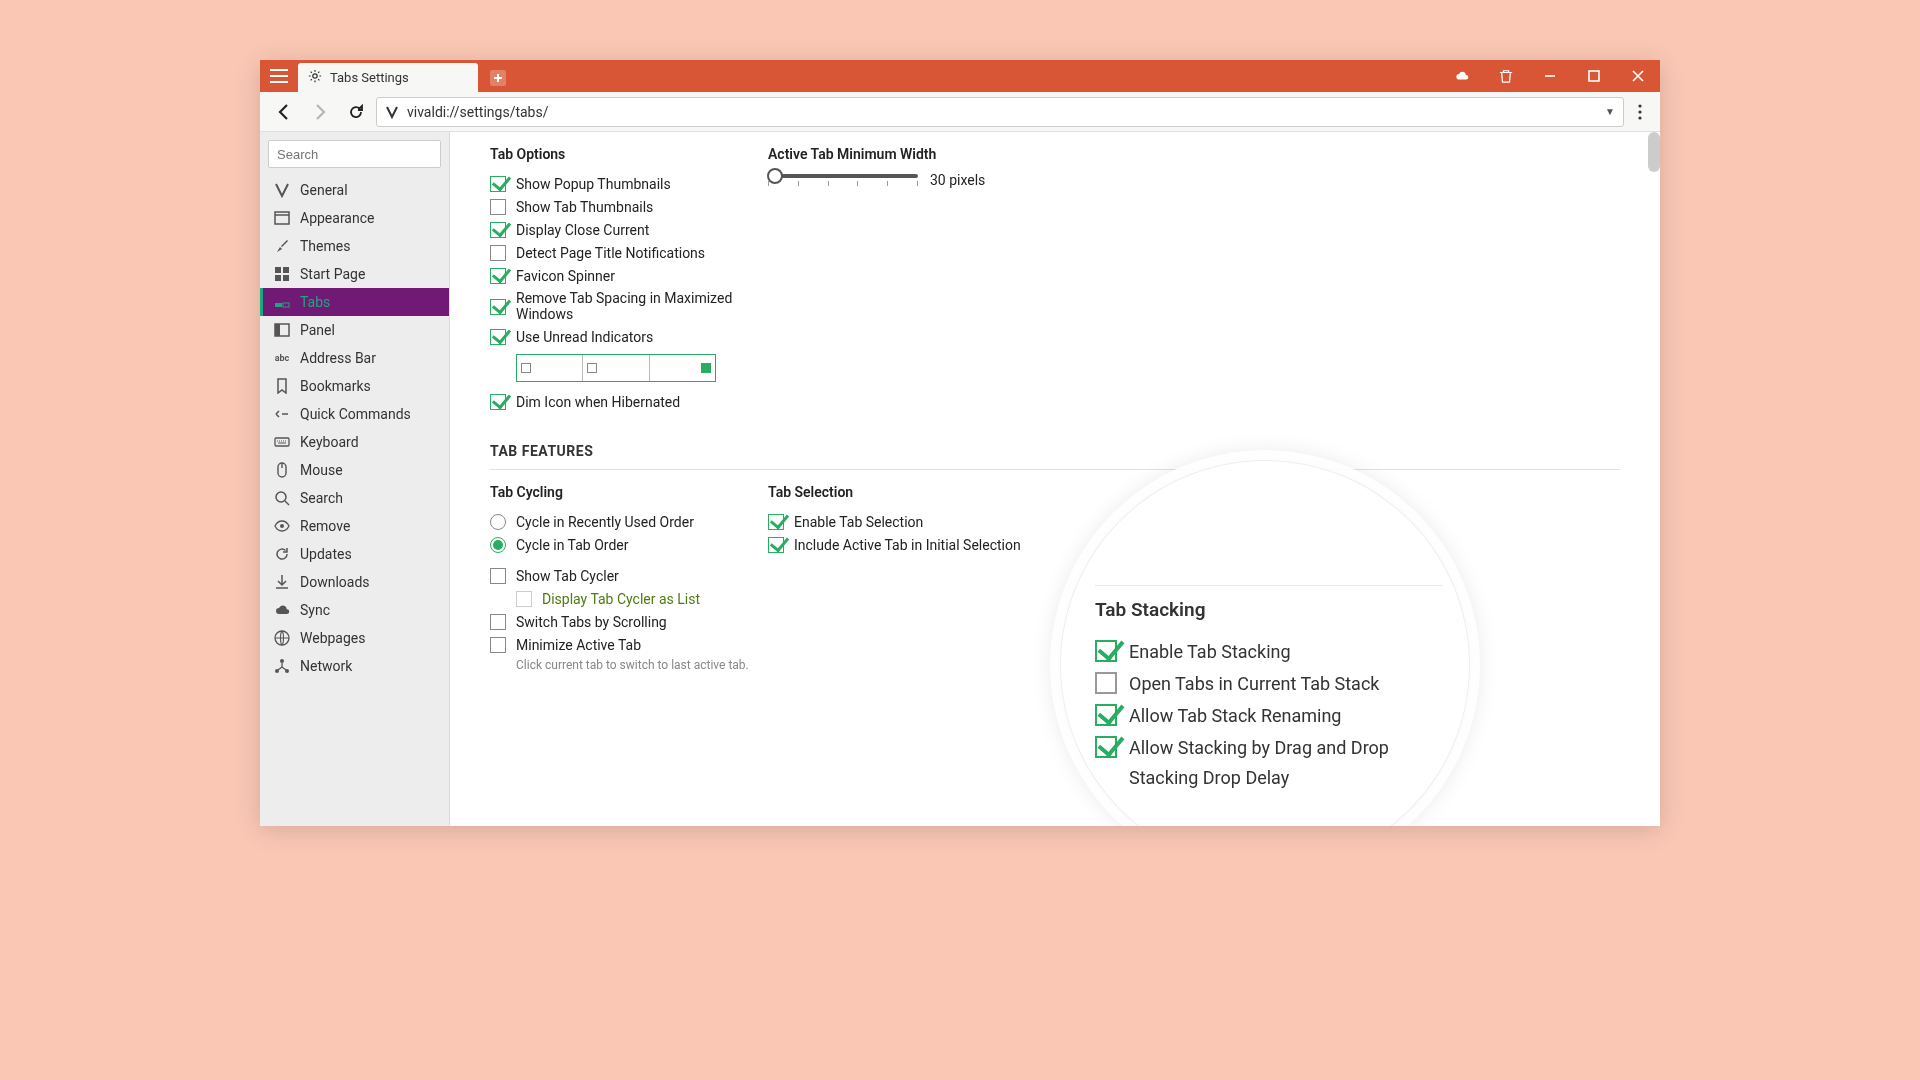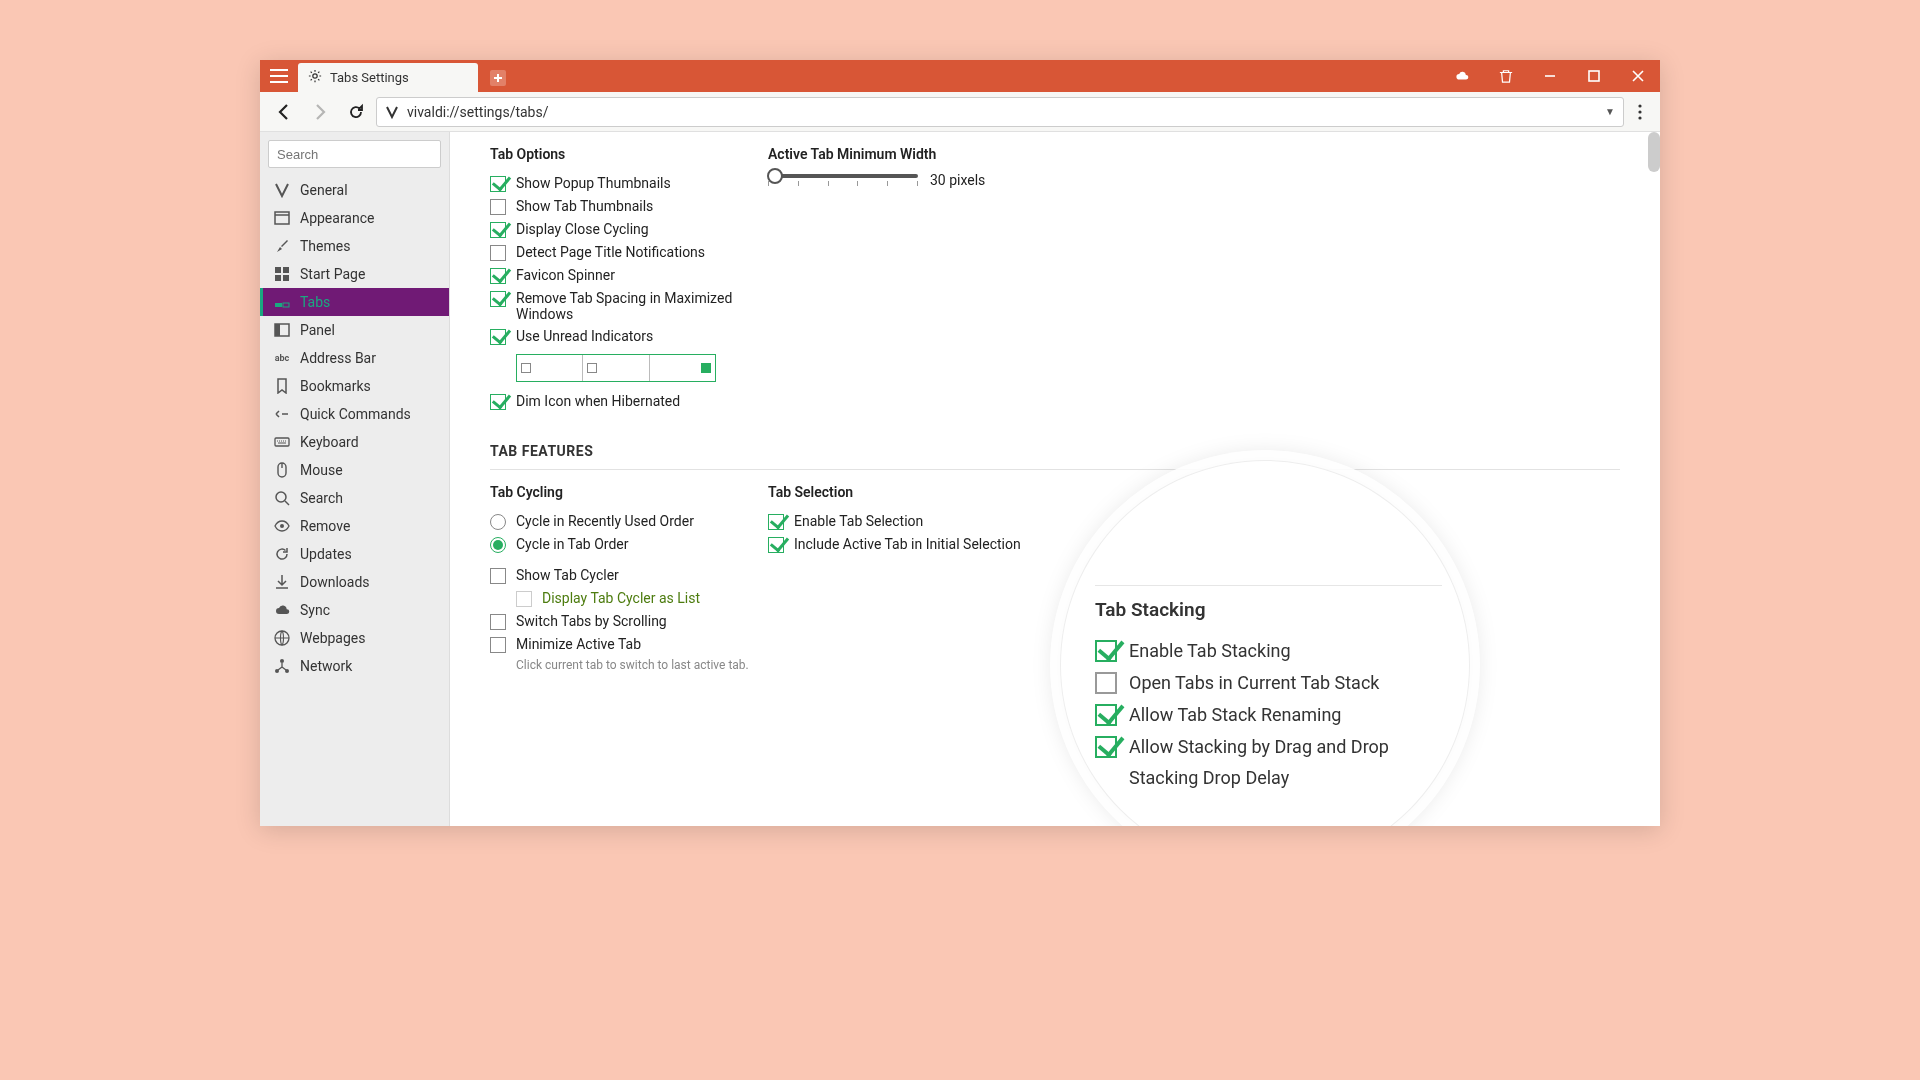--- a/index.html
+++ b/index.html
@@ -159,21 +159,21 @@
   grid-template-columns: 270px 290px 300px 1fr;
   column-gap: 8px;
 }
 .col .h {
   font-weight: 600;
   font-size: 14px;
   margin-bottom: 10px;
 }
 .check-row, .radio-row {
   display: flex;
-  align-items: flex-start;
+  align-items: center;
   gap: 10px;
   font-size: 14px;
   padding: 3px 0;
   cursor: pointer;
 }
 .check-row .box, .radio-row .rad {
   width: 16px; height: 16px; flex-shrink: 0;
   border: 1.5px solid #888;
   background: #fff;
   margin-top: 1px;
@@ -254,21 +254,21 @@
   padding: 125px 28px 0 35px;
   overflow: hidden;
 }
 .zoom-bubble .zh {
   font-size: 19px;
   font-weight: 600;
   color: #333;
   margin-bottom: 14px;
 }
 .zoom-bubble .zrow {
-  display: flex; gap: 12px;
+  display: flex; align-items: center; gap: 12px;
   font-size: 18px; color: #333; padding: 5px 0; cursor: pointer;
 }
 .zoom-bubble .zbox {
   width: 22px; height: 22px; border: 2px solid #999; background: #fff; flex-shrink: 0;
 }
 .zoom-bubble .zrow.checked .zbox { border-color: #27ae60; position: relative; }
 .zoom-bubble .zrow.checked .zbox::after {
   content: ''; position: absolute; left: 2px; top: -2px;
   width: 20px; height: 11px;
   border-left: 4px solid #27ae60; border-bottom: 4px solid #27ae60;
@@ -543,21 +543,21 @@
           <div class="check-row checked">
               <span class="box"></span>
               <span>Show Popup Thumbnails</span>
             </div>
           <div class="check-row">
               <span class="box"></span>
               <span>Show Tab Thumbnails</span>
             </div>
           <div class="check-row checked">
               <span class="box"></span>
-              <span>Display Close Cycling</span>
+              <span>Display Close Current</span>
             </div>
           <div class="check-row">
               <span class="box"></span>
               <span>Detect Page Title Notifications</span>
             </div>
           <div class="check-row checked">
               <span class="box"></span>
               <span>Favicon Spinner</span>
             </div>
           <div class="check-row checked">

